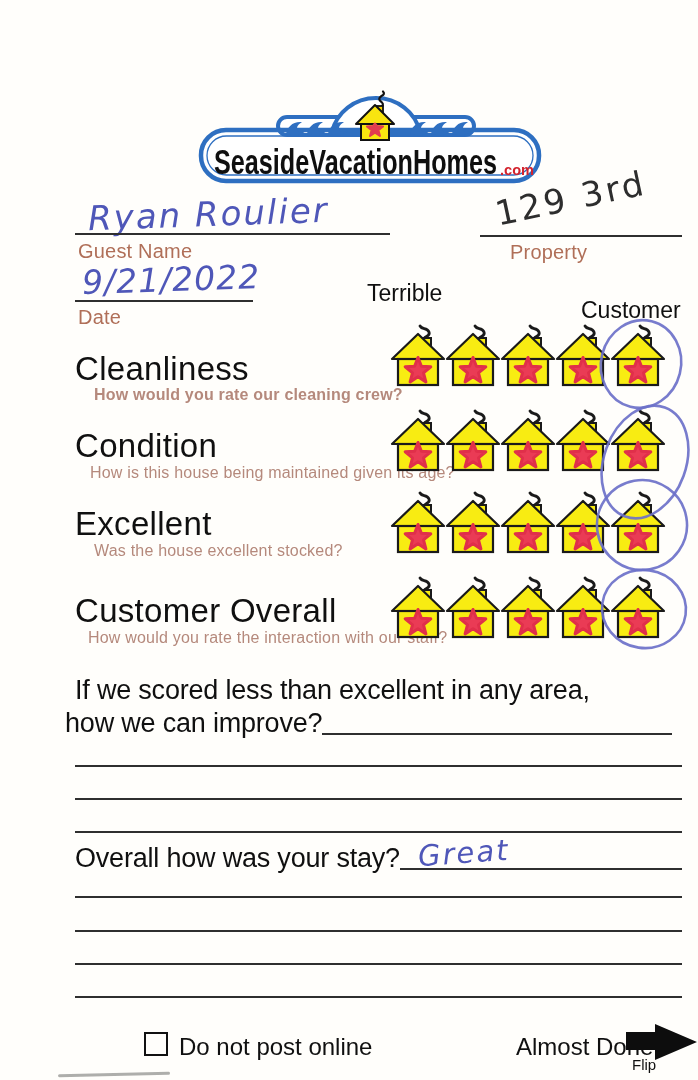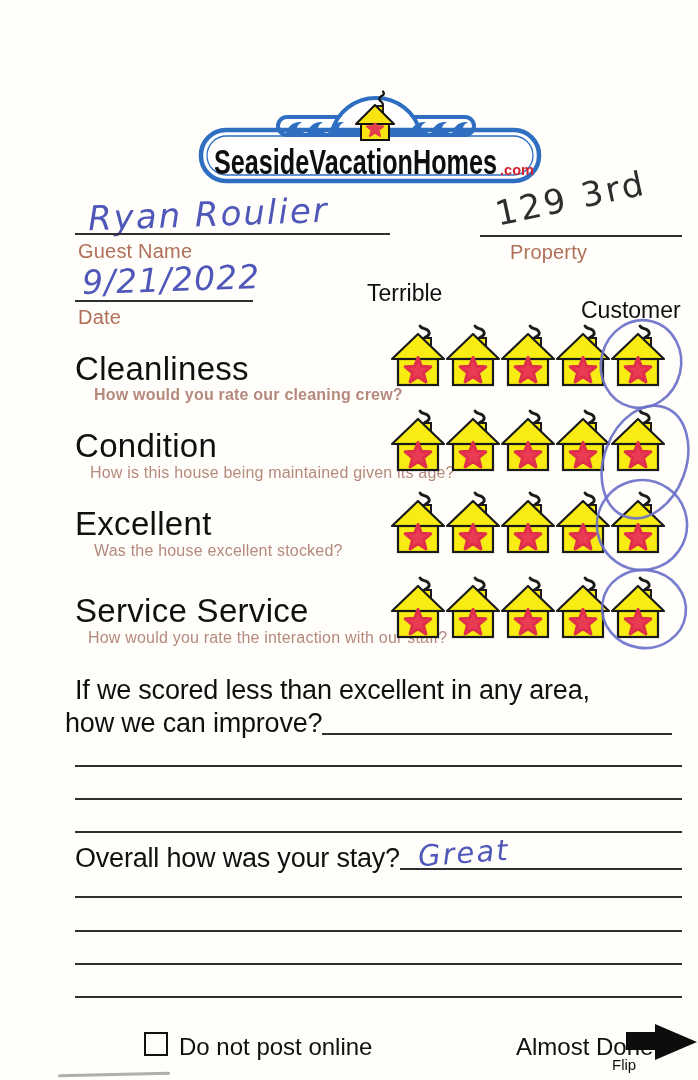--- a/index.html
+++ b/index.html
@@ -161,21 +161,21 @@
         <use href="#house-sym"></use>
       </svg>
     <svg class="house" viewBox="0 0 58 68">
         <use href="#house-sym"></use>
       </svg>
     <svg class="house" viewBox="0 0 58 68">
         <use href="#house-sym"></use>
       </svg>
   </div>
 
-  <div class="row-label" style="left:75px; top:592px;">Service Service</div>
+  <div class="row-label" style="left:75px; top:592px;">Customer Overall</div>
   <div class="row-question" style="left:88px; top:629px;">How would you rate the interaction with our staff?</div>
   <div class="houses" style="left:389px; top:575px;">
     <svg class="house" viewBox="0 0 58 68">
         <use href="#house-sym"></use>
       </svg>
     <svg class="house" viewBox="0 0 58 68">
         <use href="#house-sym"></use>
       </svg>
     <svg class="house" viewBox="0 0 58 68">
         <use href="#house-sym"></use>
@@ -215,16 +215,16 @@
   <div class="rule" style="left:75px; top:963px; width:607px;"></div>
   <div class="rule" style="left:75px; top:996px; width:607px;"></div>
 
   <div class="checkbox" style="left:144px; top:1032px;"></div>
   <div class="footer-text" style="left:179px; top:1033px;">Do not post online</div>
 
   <div class="footer-text" style="left:516px; top:1033px;">Almost Done</div>
   <svg class="abs" style="left:626px; top:1020px;" width="72" height="44" viewBox="0 0 72 44">
     <polygon points="0,12 29,12 29,4 71,22 29,40 29,30 0,30" fill="#0d0d0d"></polygon>
   </svg>
-  <div class="flip-text" style="left:612px; top:1056px;">Flip</div>
+  <div class="flip-text" style="left:632px; top:1056px;">Flip</div>
 
   <div class="scan-artifact"></div>
 </div>
 
 </body></html>

